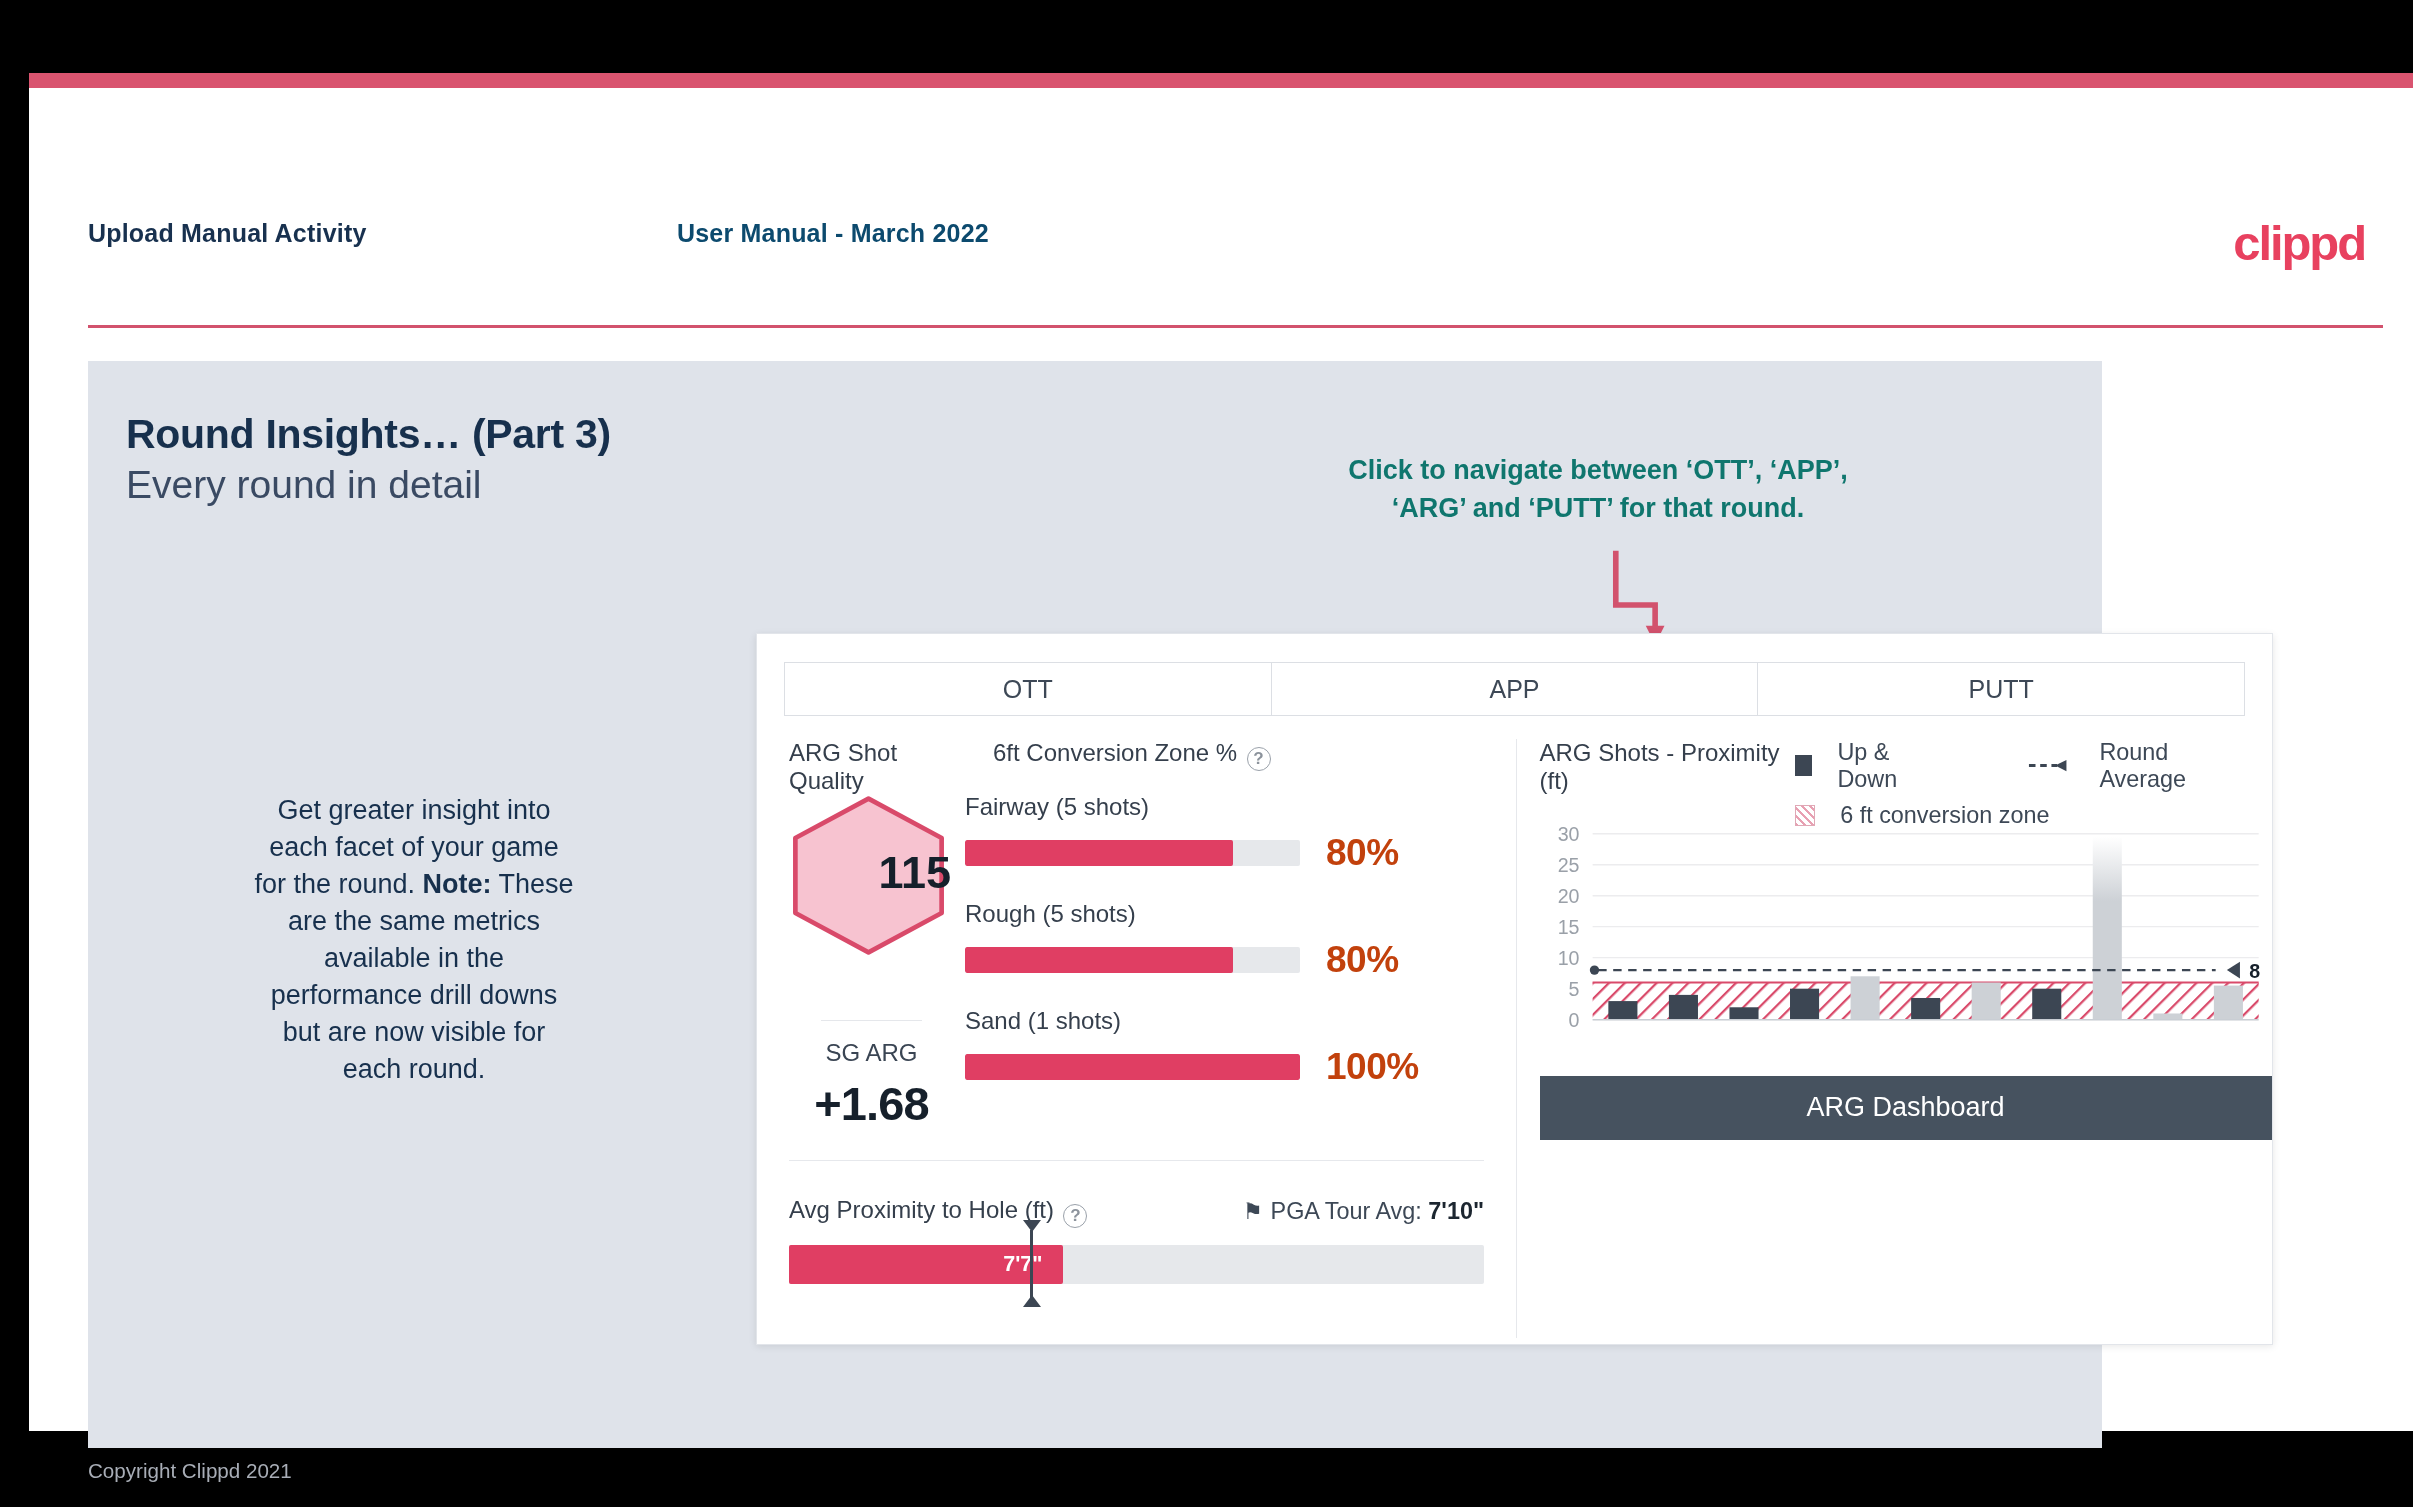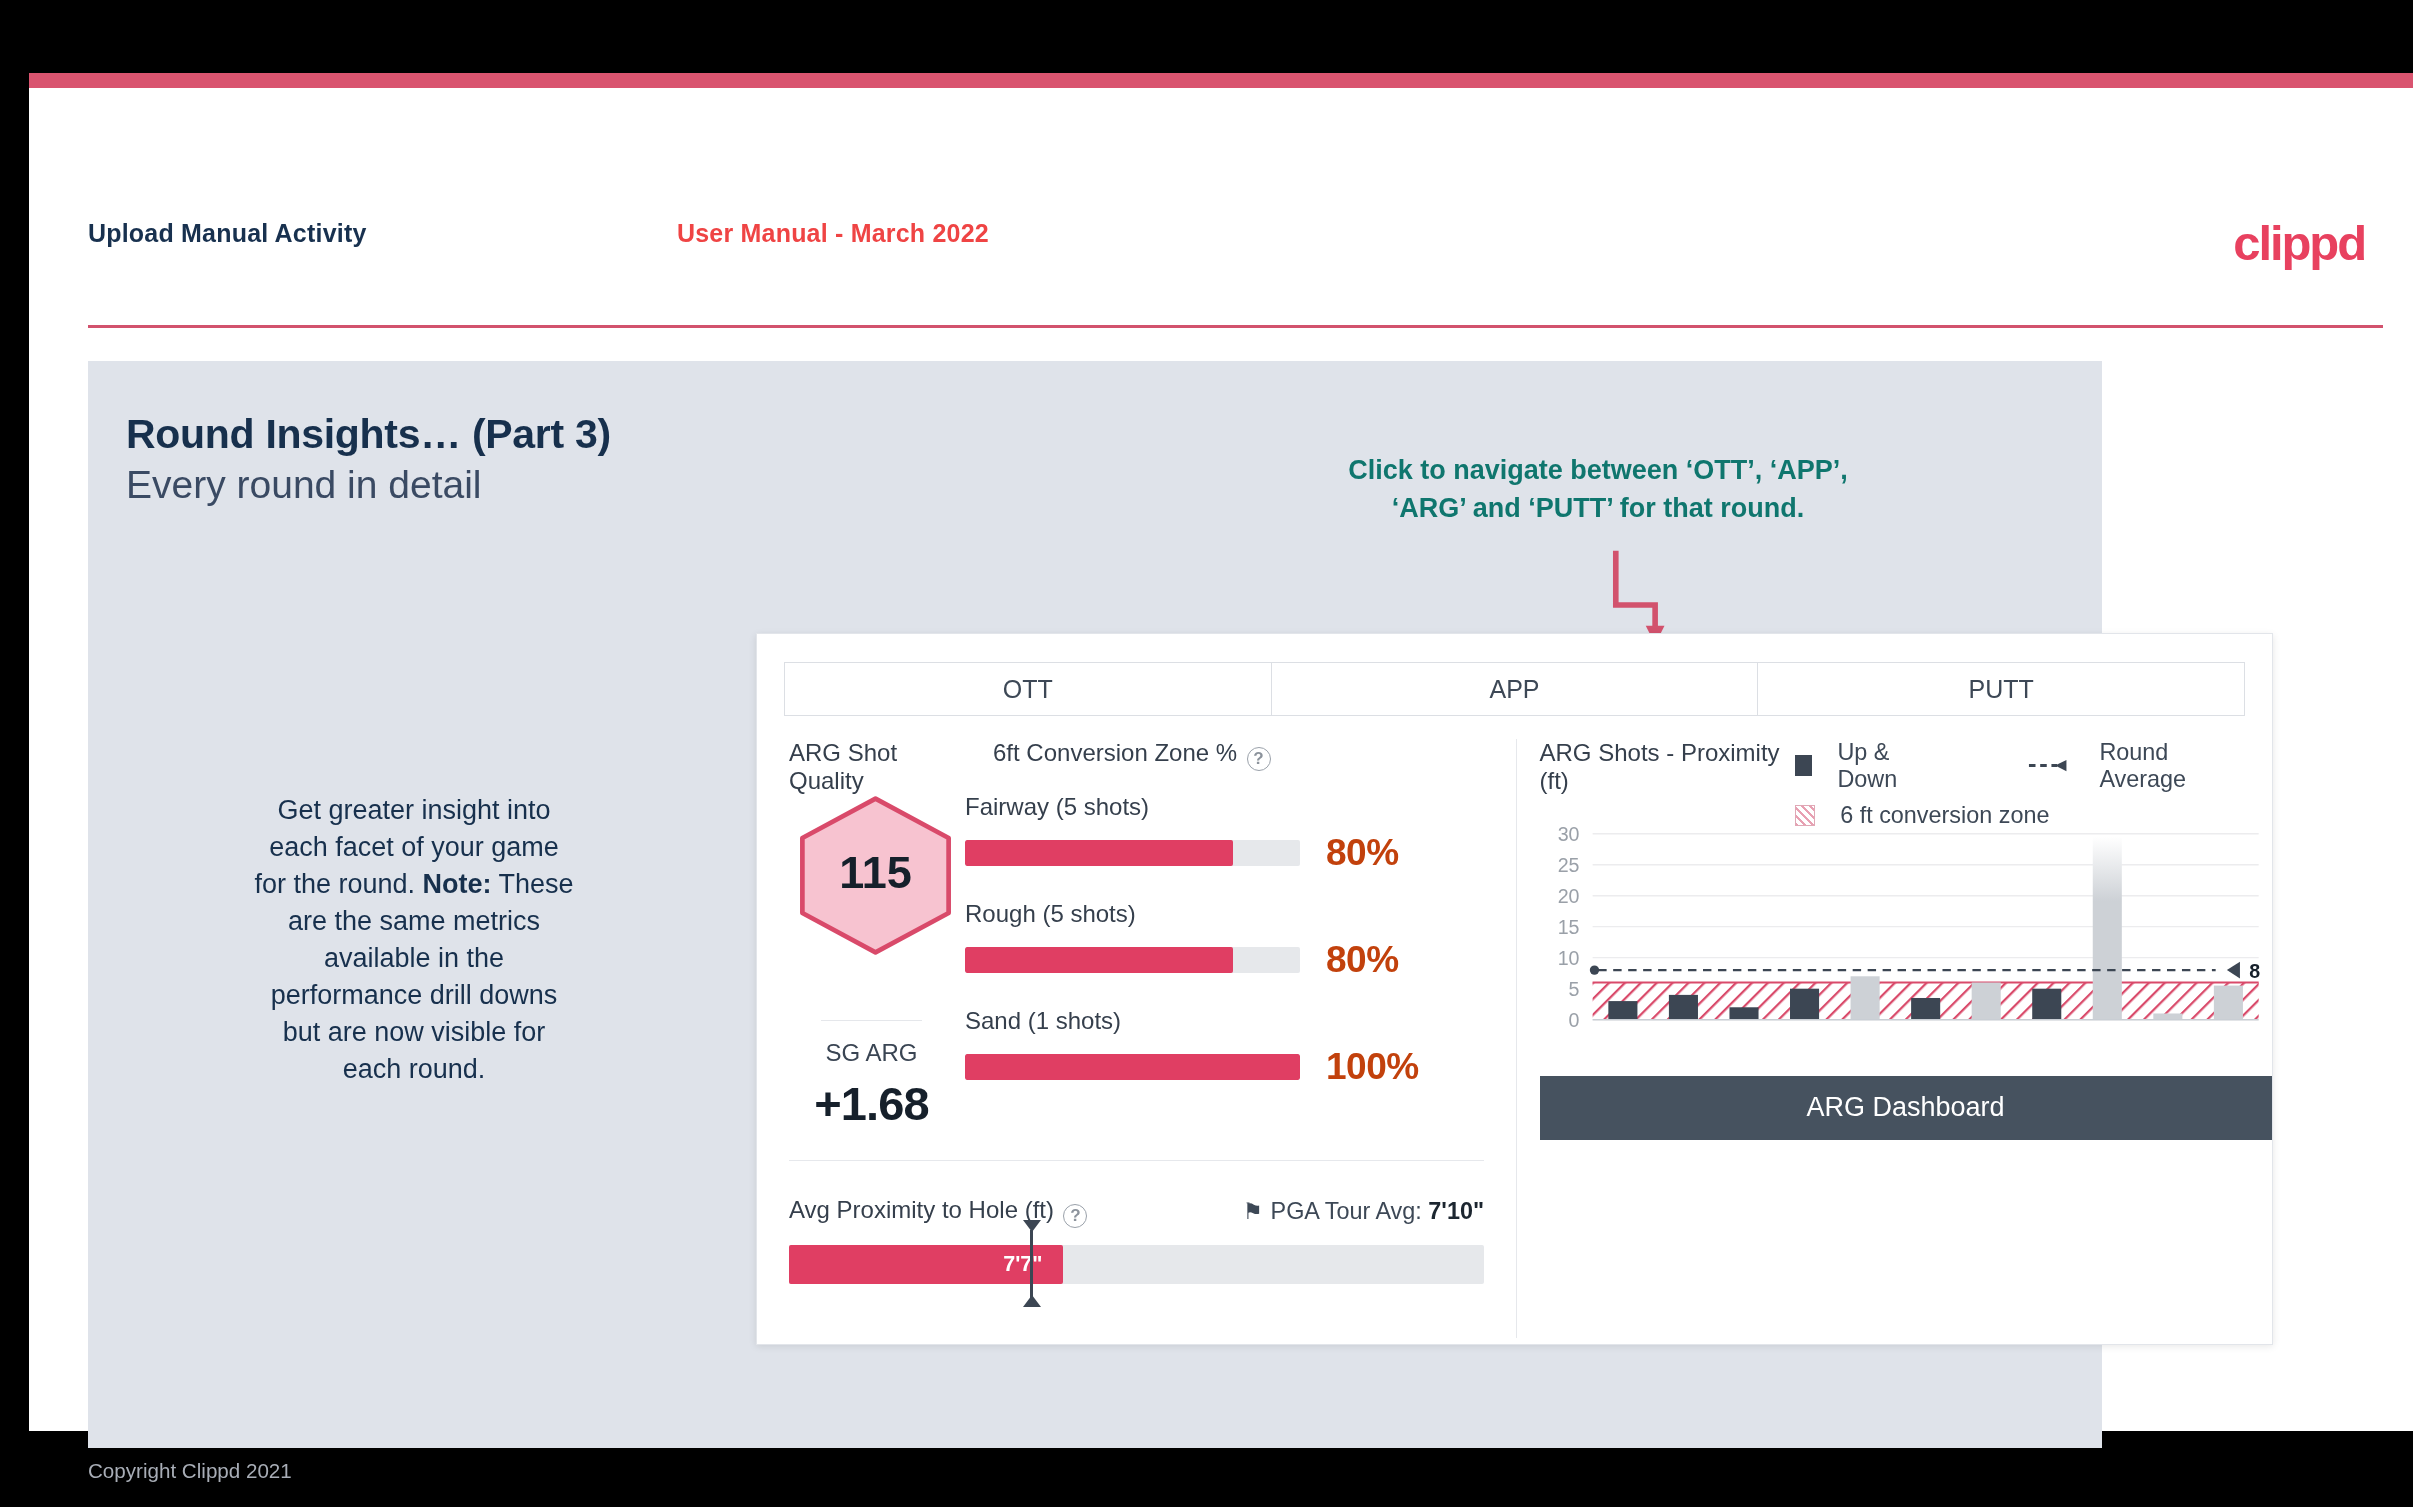--- a/index.html
+++ b/index.html
@@ -20,21 +20,21 @@
     background:#ffffff;
   }
 
   
   .hdr-left {
     position:absolute; left:59px; top:131px;
     font-size:25px; font-weight:700; color:#18314f; letter-spacing:0.2px;
   }
   .hdr-mid {
     position:absolute; left:648px; top:131px;
-    font-size:25px; font-weight:700; color:#ef4444; letter-spacing:0.2px;
+    font-size:25px; font-weight:700; color:#0c4a6e; letter-spacing:0.2px;
   }
   .logo {
     position:absolute; right:77px; top:131px;
     font-size:49px; font-weight:800; color:#e8415f;
     letter-spacing:-2.1px; line-height:1;
   }
   .hdr-rule {
     position:absolute; left:59px; top:237px; width:2295px; height:2.8px;
     background:#d2526d;
   }
@@ -98,21 +98,21 @@
   .sec-title { font-size:24px; color:#353f4c; }
   .sec-title.s1 { width:163px; }
   .ico-q {
     display:inline-flex; align-items:center; justify-content:center;
     width:24px; height:24px; border-radius:50%; border:1.6px solid #9aa1aa;
     color:#8c939c; font-size:17px; font-weight:700; margin-left:9.4px;
     vertical-align:-3.7px;
   }
 
   
-  .hexwrap { position:absolute; left:36px; top:54px; width:165px; text-align:center; }
+  .hexwrap { position:absolute; left:29px; top:54px; width:165px; text-align:right; }
   .hexnum {
     position:absolute; width:100%; top:54px; font-size:45px; font-weight:600;
     color:#15202b; z-index:2;
   }
   .divider-sm { position:absolute; left:64px; top:281px; width:101px; height:1.9px; background:#e5e7eb; }
   .sg-label { position:absolute; left:32px; top:300px; width:165px; text-align:center;
               font-size:24px; color:#3a4553; }
   .sg-value { position:absolute; left:32px; top:337px; width:165px; text-align:center;
               font-size:47px; font-weight:700; color:#16202b; letter-spacing:-0.9px; }
 

